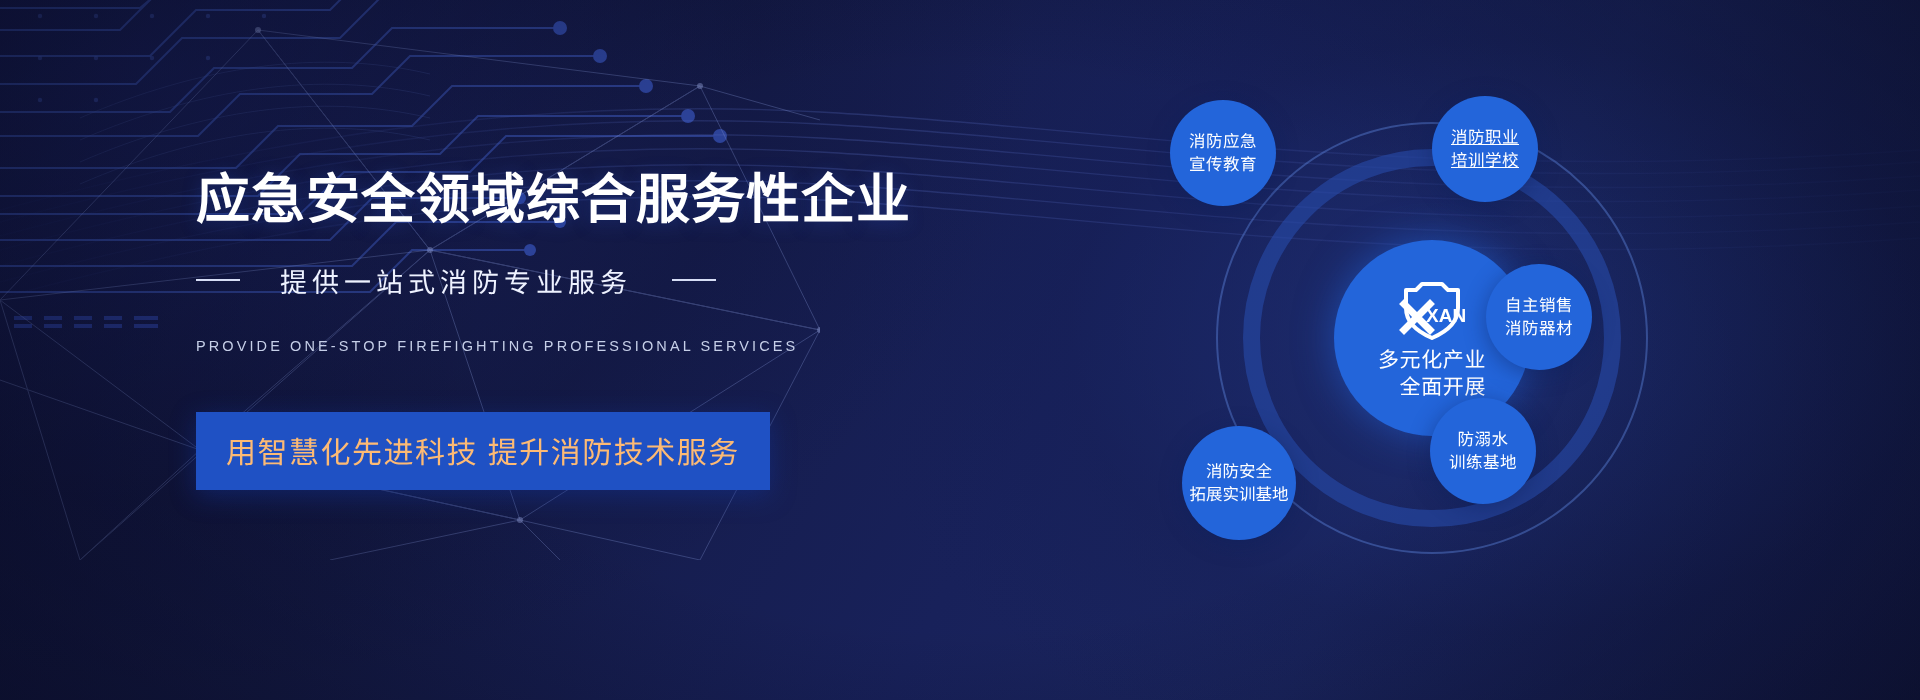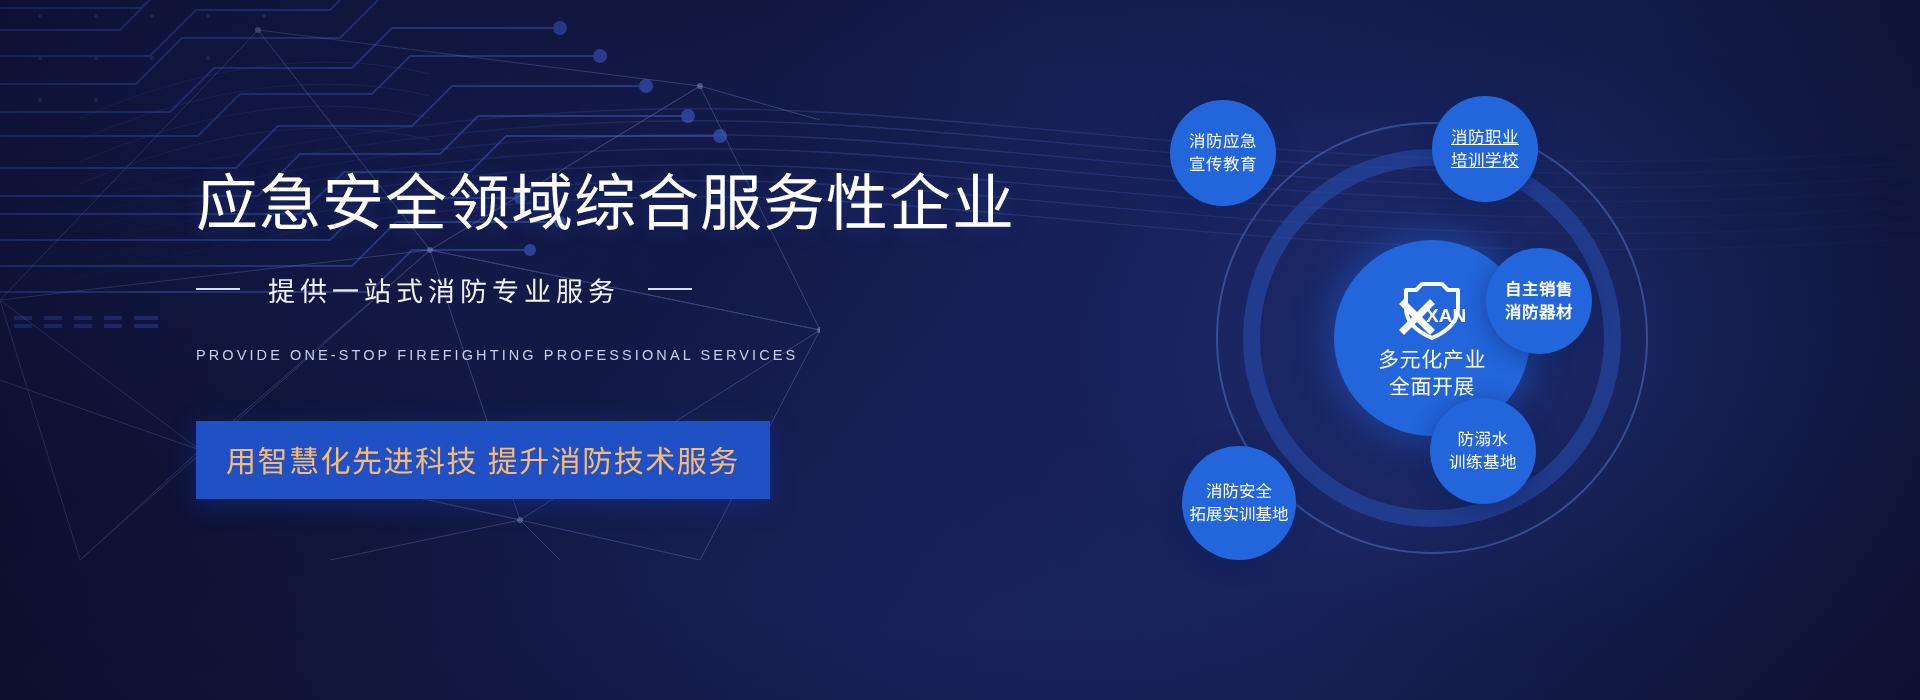--- a/index.html
+++ b/index.html
@@ -34,32 +34,32 @@
   }
 
   
   .copy{
     position:absolute;
     left:196px;
     top:168px;
     width:820px;
   }
   .headline{
-    font-size:62px;
+    font-size:54px;
     line-height:1.16;
-    font-weight:normal;
+    font-weight:bold;
     color:#ffffff;
     letter-spacing:1px;
     white-space:nowrap;
     text-shadow:0 2px 18px rgba(40,80,200,.35);
   }
   .subline{
     display:flex;
     align-items:center;
-    gap:28px;
+    gap:40px;
     margin-top:30px;
     color:#eef2ff;
     font-size:27px;
     letter-spacing:5px;
     white-space:nowrap;
   }
   .rule{
     display:block;
     width:44px;
     height:2px;
@@ -130,22 +130,22 @@
     text-align:right;
   }
   .node-lg{
     width:114px; height:114px;
     font-size:16.5px;
   }
 
   .n-tl{ left:18px;  top:22px; }
   .n-tr{ left:280px; top:18px;text-decoration:underline; }
   .n-l { left:-38px; top:182px; width:112px; height:112px; font-size:16px; }
-  .n-r { left:334px; top:170px;font-weight:bold; }
-  .n-bl{ left:30px;  top:368px; width:114px; height:114px; }
+  .n-r { left:334px; top:186px; }
+  .n-bl{ left:30px;  top:348px; width:114px; height:114px; }
   .n-br{ left:278px; top:320px; }
 
   .center{
     position:absolute;
     left:50%; top:50%;
     transform:translate(-50%,-50%);
     width:196px; height:196px;
     border-radius:50%;
     background:#2365da;
     display:flex;
@@ -155,21 +155,21 @@
     box-shadow:0 0 38px rgba(35,101,218,.55);
   }
   .logo-mark{ width:72px; height:66px; margin-bottom:4px; }
   .center-text{
     color:#fff;
     font-size:21px;
     line-height:1.3;
     text-align:center;
     letter-spacing:.6px;
   }
-  .center-text span{ display:block; white-space:nowrap; }
+  .center-text span{ display:block; white-space:nowrap;text-align:right; }
 </style>
 </head>
 <body>
 
 <div class="banner">
 
   <svg class="bg-layer circuit" viewBox="0 0 780 330" preserveAspectRatio="none">
     <g fill="none" stroke="#2c3f8e" stroke-width="2">
       <path d="M-10 8 H140 L176 -22"></path>
       <path d="M-10 30 H120 L160 -10"></path>

